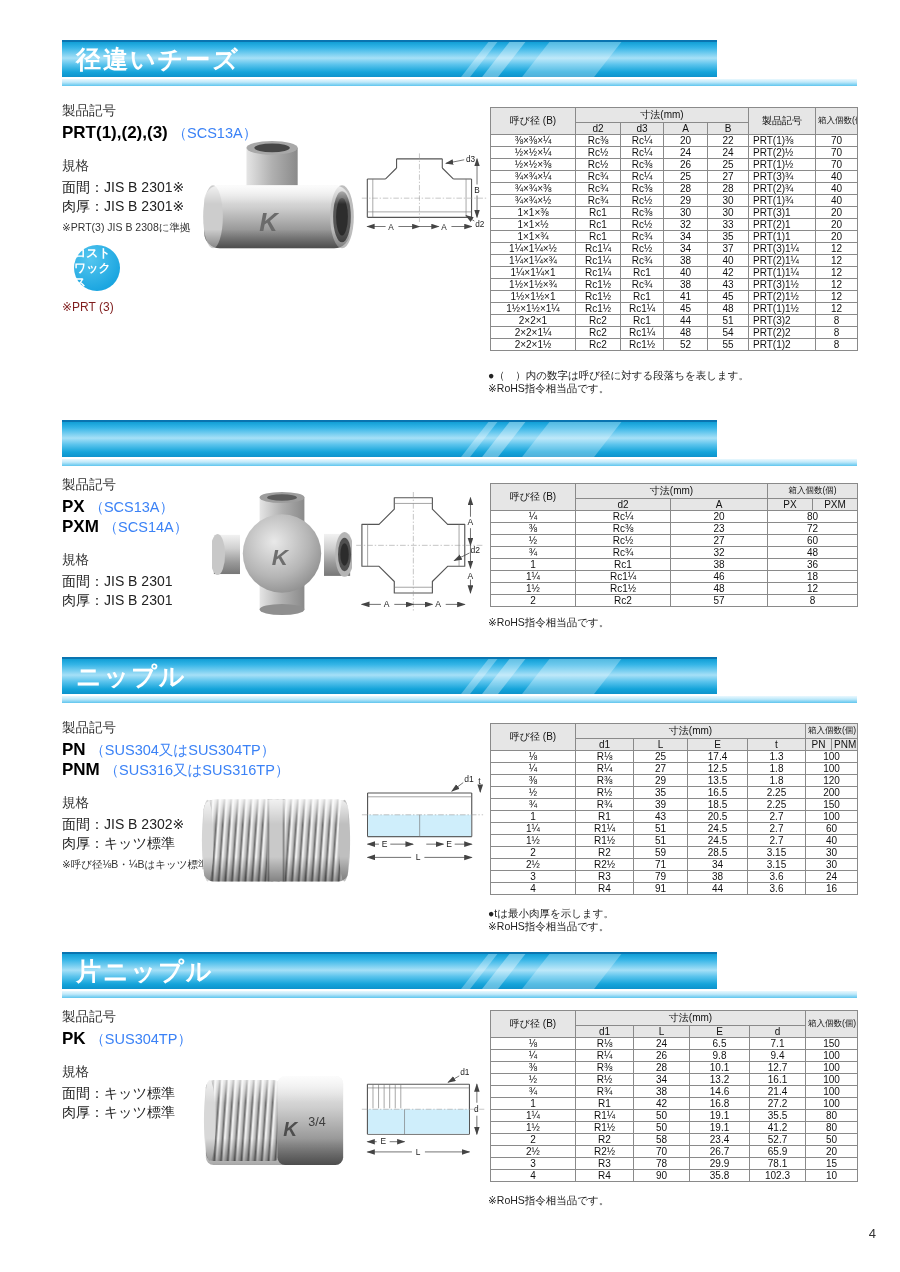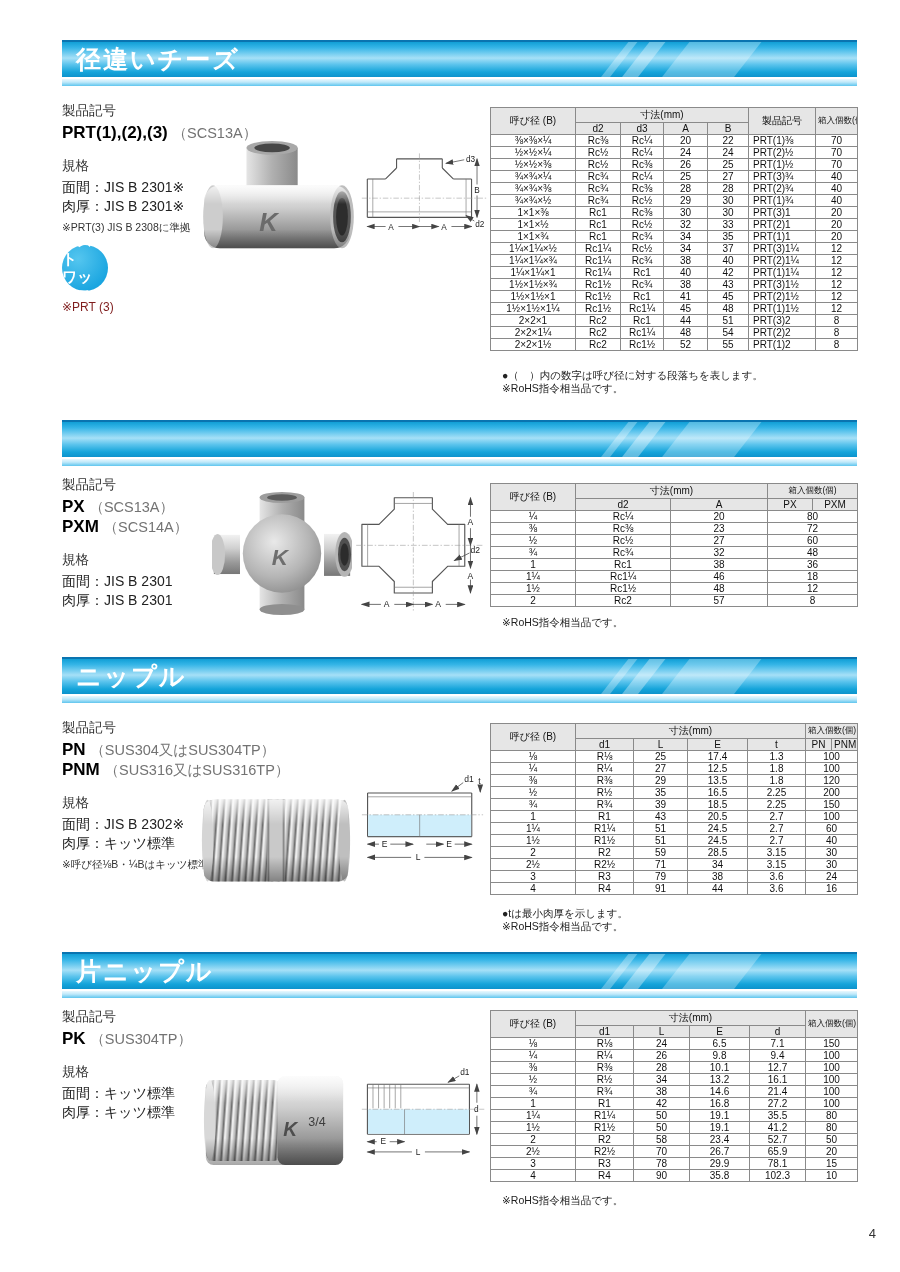--- a/index.html
+++ b/index.html
@@ -4,58 +4,58 @@
 <style>
   html,body{margin:0;padding:0;}
   body{
     width:900px;height:1272px;position:relative;background:#ffffff;
     font-family:"Liberation Sans","DejaVu Sans",sans-serif;color:#222;
     overflow:hidden;
   }
   .sec{position:absolute;left:0;width:900px;}
   
   .banner{
-    position:absolute;left:62px;width:795px;height:37px;box-sizing:border-box;
+    position:absolute;left:62px;width:655px;height:37px;box-sizing:border-box;
     border-top:2px solid #0a74b0;overflow:hidden;
     background:linear-gradient(180deg,#119fd6 0%,#35b5e7 16%,#a6e0f7 46%,#5cc4ed 64%,#14a4da 86%,#0d93cc 100%);
   }
   .bt{margin:0;padding:4px 0 0 14px;font-size:25px;font-weight:bold;color:#fff;letter-spacing:2px;line-height:1.1;}
   .bs1,.bs2,.bs3{position:absolute;top:0;height:120%;transform:skewX(-38deg);background:rgba(255,255,255,.28);}
   .bs1{right:112px;width:72px;}
   .bs2{right:208px;width:16px;background:rgba(255,255,255,.35);}
   .bs3{right:236px;width:9px;background:rgba(255,255,255,.3);}
   .strip{
     position:absolute;left:62px;width:795px;height:7px;
     background:linear-gradient(180deg,#eaf8fe 0%,#bfe9fa 45%,#5fc5ee 100%);
   }
   
   .info{position:absolute;left:62px;width:300px;}
   .lbl{font-size:13.5px;color:#333;margin-bottom:3px;}
   .codeline{font-size:17px;line-height:19px;color:#000;}
   .code{font-weight:bold;margin-top:12px;}
-  .mat{font-size:14.5px;font-weight:normal;color:#737373;}
+  .mat{font-size:14.5px;font-weight:normal;color:#3b82f6;}
   .speclbl{font-size:13.5px;color:#333;margin:14px 0 3px 0;}
   .specline{font-size:14px;line-height:19px;color:#222;}
   .note{font-size:10.5px;color:#333;margin-top:5px;}
   .badge{
-    width:46px;height:46px;border-radius:50%;margin-top:10px;margin-left:0;
+    width:46px;height:46px;border-radius:50%;margin-top:10px;margin-left:12px;
     background:radial-gradient(circle at 35% 30%,#55c6ef,#1aa5e0 75%);
-    color:#fff;font-size:15px;line-height:1.2;display:flex;flex-direction:column;
+    color:#fff;font-size:12px;line-height:1.2;display:flex;flex-direction:column;
     justify-content:center;font-weight:bold;
   }
   .badge-note{font-size:12px;color:#7f1d1d;margin-top:9px;}
   
   .dtab{position:absolute;left:490px;border-collapse:collapse;table-layout:fixed;width:367px;
         font-size:10px;color:#111;}
   .dtab th,.dtab td{border:1px solid #8a8a8a;height:11px;padding:0 2px;text-align:center;
         font-weight:normal;white-space:nowrap;overflow:hidden;}
   .dtab th{background:#e6e6e6;}
   .dtab th.qh{font-size:8.5px;}
   .dtab td.cleft{text-align:left;padding-left:4px;}
-  .fnotes{position:absolute;left:502px;width:380px;}
+  .fnotes{position:absolute;left:488px;width:380px;}
   .fn{font-size:10.5px;line-height:13px;color:#222;}
   
   .ol{fill:none;stroke:#555;stroke-width:1.2;stroke-linejoin:round;}
   .thin{fill:none;stroke:#777;stroke-width:.7;}
   .cl{fill:none;stroke:#999;stroke-width:.6;stroke-dasharray:6 2 1.5 2;}
   .dim1{fill:none;stroke:#444;stroke-width:.8;marker-start:url(#ah);}
   .dim2{fill:none;stroke:#444;stroke-width:.8;marker-end:url(#ah);}
   .ldr{fill:none;stroke:#444;stroke-width:.8;marker-end:url(#ah);}
   .dl{font-size:9px;fill:#222;}
   .pagenum{position:absolute;top:1226px;right:24px;font-size:13px;color:#333;}

